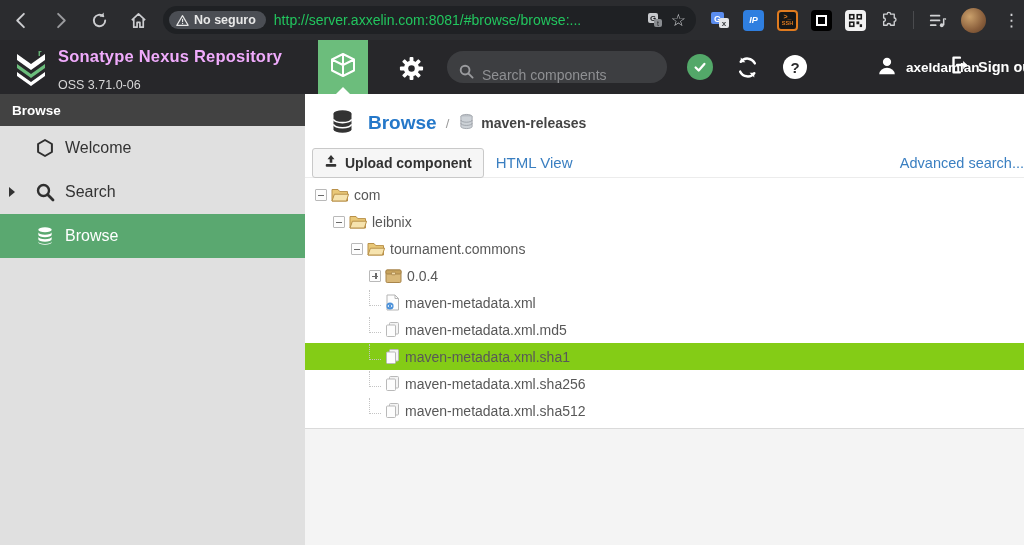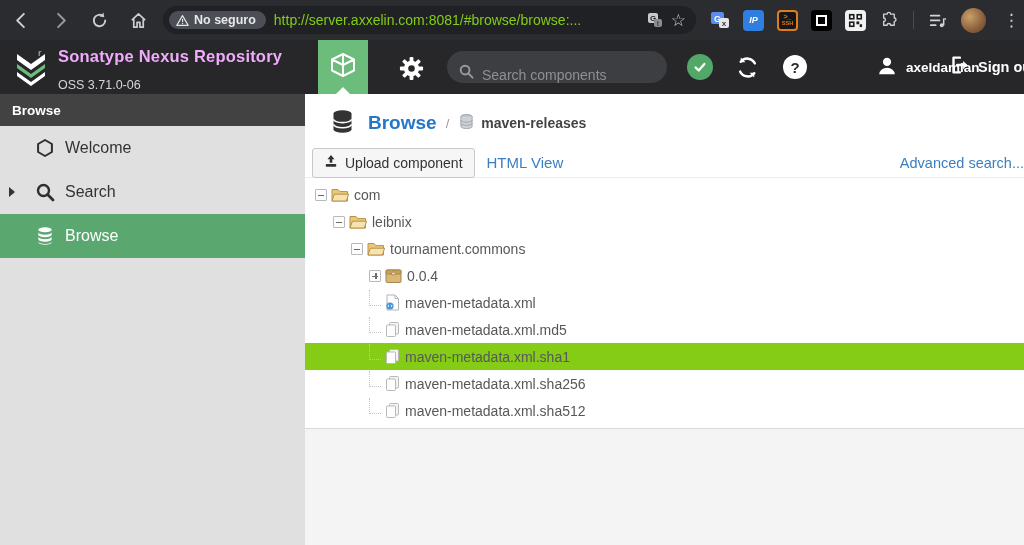--- a/index.html
+++ b/index.html
@@ -8,21 +8,21 @@
 
   
   .chrome { position:absolute; left:0; top:0; width:1024px; height:40px;
             background:#2b2c2f; display:flex; align-items:center; }
   .nav-ic { width:22px; height:22px; display:flex; align-items:center; justify-content:center; }
   .nav-group { display:flex; align-items:center; gap:17px; padding:0 14px 0 10px; }
   .omnibox { width:541px; height:28px; background:#1f2124; border-radius:14px;
              display:flex; align-items:center; padding:0 10px 0 6px; gap:8px; }
   .chip { background:#4b4e54; border-radius:11px; height:18px; display:flex; align-items:center;
           gap:5px; padding:0 10px 0 7px; color:#e8e8e8; font-size:12.5px; font-weight:bold; white-space:nowrap; }
-  .url { color:#84cc16; font-size:14px; white-space:nowrap; overflow:hidden; flex:1; }
+  .url { color:#22c55e; font-size:14px; white-space:nowrap; overflow:hidden; flex:1; }
   .omni-ic { flex:none; display:flex; align-items:center; }
   .star { color:#cfd1d4; font-size:17px; }
   .ext-row { display:flex; align-items:center; gap:13px; padding-left:13px; }
   .ext { width:21px; height:21px; border-radius:4px; display:flex; align-items:center;
          justify-content:center; font-size:9px; font-weight:bold; flex:none; }
   .sep { width:1px; height:18px; background:#4a4b4e; }
   .avatar { width:25px; height:25px; border-radius:50%;
             background:radial-gradient(circle at 35% 35%, #caa06b, #8a5f3c 60%, #5d3f28); border:none; }
   .dots { color:#d2d3d5; font-size:17px; letter-spacing:0; padding:0 4px; }
 
@@ -68,21 +68,21 @@
   .content { position:absolute; left:305px; top:94px; width:719px; height:451px; background:#f4f4f4; }
   .panel { position:absolute; left:0; top:0; width:719px; height:335px; background:#fff;
            border-bottom:1px solid #dadada; }
   .crumb { display:flex; align-items:center; padding:12px 0 0 24px; height:46px; }
   .crumb .root { color:#2578c9; font-size:19px; font-weight:bold; margin-left:12px; }
   .crumb .sepr { color:#9a9a9a; font-size:13px; margin:0 9px; }
   .crumb .cur { color:#444; font-size:14px; font-weight:bold; margin-left:6px; }
   .toolbar { display:flex; align-items:center; padding:8px 8px 0 7px; height:38px;
              border-bottom:1px solid #ececec; position:relative; }
   .btn { display:flex; align-items:center; gap:7px; background:#f6f6f6; border:1px solid #c9c9c9;
-         border-radius:3px; height:30px; padding:0 11px; font-size:14px; font-weight:normal; color:#333; cursor:pointer; }
+         border-radius:3px; height:30px; padding:0 11px; font-size:14px; font-weight:bold; color:#333; cursor:pointer; }
   .lnk { color:#3a7fc1; font-size:15px; margin-left:12px; cursor:pointer; text-decoration:none; }
   .adv { position:absolute; right:0; color:#3a7fc1; font-size:14.5px; cursor:pointer; white-space:nowrap; }
 
   
   .tree { padding-top:3px; }
   .tree-row { height:27px; display:flex; align-items:center; padding-left:10px; color:#585858;
               font-size:14px; cursor:pointer; }
   .tree-row.selected { background:#84cc16; }
   .tindent { flex:none; }
   .expander { width:12px; height:12px; background:#fdfdfd; border:1px solid #b9b9b9; border-radius:1px;

